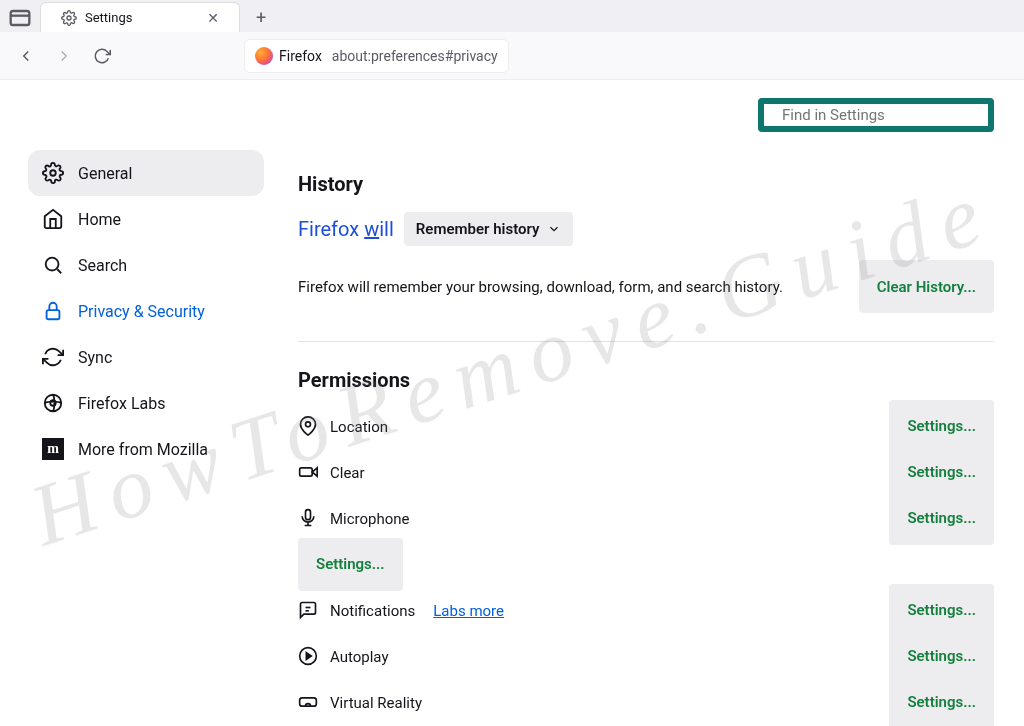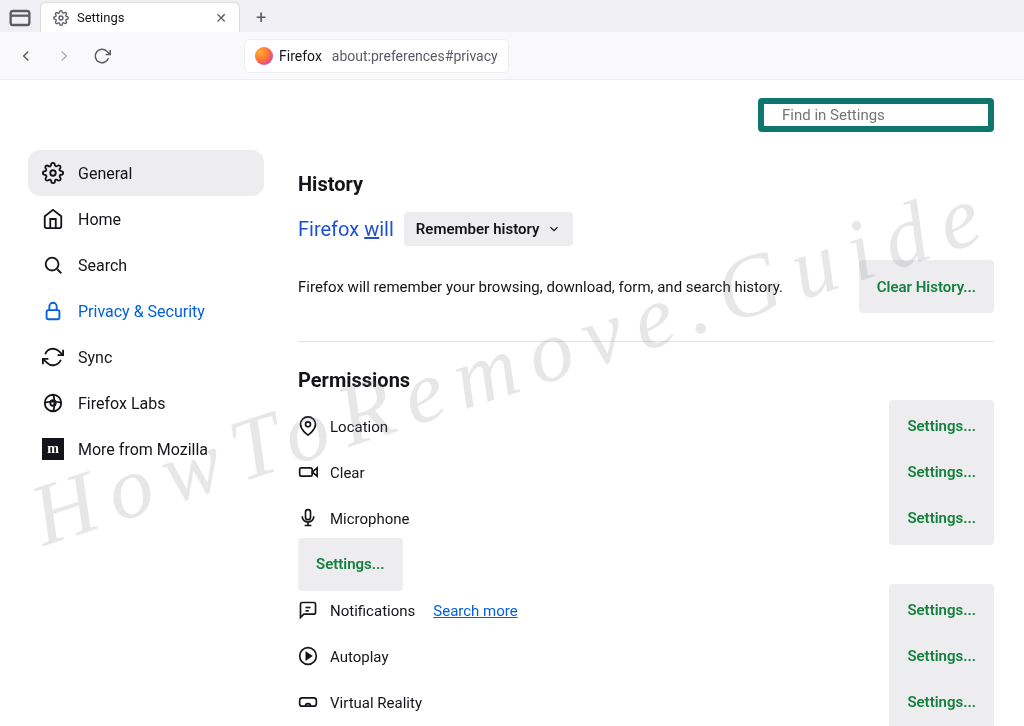--- a/index.html
+++ b/index.html
@@ -1,21 +1,21 @@
 <!DOCTYPE html>
 <html><head>
 <meta charset="utf-8">
 <style>
 * { box-sizing: border-box; margin: 0; padding: 0; font-family: -apple-system, BlinkMacSystemFont, "Segoe UI", Roboto, Helvetica, Arial, sans-serif; }
 body { width: 1024px; height: 726px; background: #fff; overflow: hidden; position: relative; }
 
 
 .titlebar { height: 32px; background: #f0f0f4; display: flex; align-items: flex-end; padding-left: 6px; }
 .window-btn { width: 28px; height: 28px; display:flex; align-items:center; justify-content:center; color:#5b5b66; }
-.tab { display:flex; align-items:center; gap:8px; height:30px; background:#fff; border:1px solid #ddd; border-bottom:none; border-radius:6px 6px 0 0; padding:0 12px; margin-left:6px; min-width:200px; font-size:13px; color:#15141a; }
+.tab { display:flex; align-items:center; gap:8px; height:30px; background:#fff; border:1px solid #ddd; border-bottom:none; border-radius:6px 6px 0 0; padding:0 20px; margin-left:6px; min-width:200px; font-size:13px; color:#15141a; }
 .tab .close { margin-left:auto; color:#5b5b66; font-size:14px; cursor:pointer; }
 .newtab { width:30px; height:30px; display:flex; align-items:center; justify-content:center; color:#5b5b66; font-size:18px; cursor:pointer; margin-left:6px; }
 
 
 .toolbar { height:48px; background:#f9f9fb; border-bottom:1px solid #eee; display:flex; align-items:center; padding:0 10px; gap:6px; }
 .tool-btn { width:32px; height:32px; display:flex; align-items:center; justify-content:center; color:#5b5b66; border-radius:4px; cursor:pointer; }
 .urlbar { margin-left:120px; display:flex; align-items:center; gap:10px; background:#fff; border:1px solid #eee; border-radius:6px; height:34px; padding:0 10px; flex:0 0 auto; }
 .identity { display:flex; align-items:center; gap:6px; font-size:14px; color:#15141a; }
 .ff-logo { width:18px; height:18px; border-radius:50%; background: radial-gradient(circle at 30% 30%, #ffb02e 0%, #ff7139 45%, #b833e1 100%); }
 .url-text { font-size:14px; color:#5b5b66; }
@@ -217,21 +217,21 @@
         <button class="btn">Settings...</button>
       </div>
       <div class="perm-row">
         <div class="perm-left">
           <svg viewBox="0 0 24 24" fill="none" stroke="#15141a" stroke-width="2">
               <path d="M21 15a2 2 0 0 1-2 2H7l-4 4V5a2 2 0 0 1 2-2h14a2 2 0 0 1 2 2z"></path>
               <line x1="9" y1="9" x2="15" y2="9"></line>
               <line x1="9" y1="13" x2="13" y2="13"></line>
             </svg>
           <span>Notifications</span>
-          <a href="#" class="learn">Search more</a>
+          <a href="#" class="learn">Labs more</a>
         </div>
         <button class="btn">Settings...</button>
       </div>
       <div class="perm-row">
         <div class="perm-left">
           <svg viewBox="0 0 24 24" fill="none" stroke="#15141a" stroke-width="2">
               <circle cx="12" cy="12" r="10"></circle>
               <polygon points="10 8 16 12 10 16 10 8" fill="#15141a"></polygon>
             </svg>
           <span>Autoplay</span>

